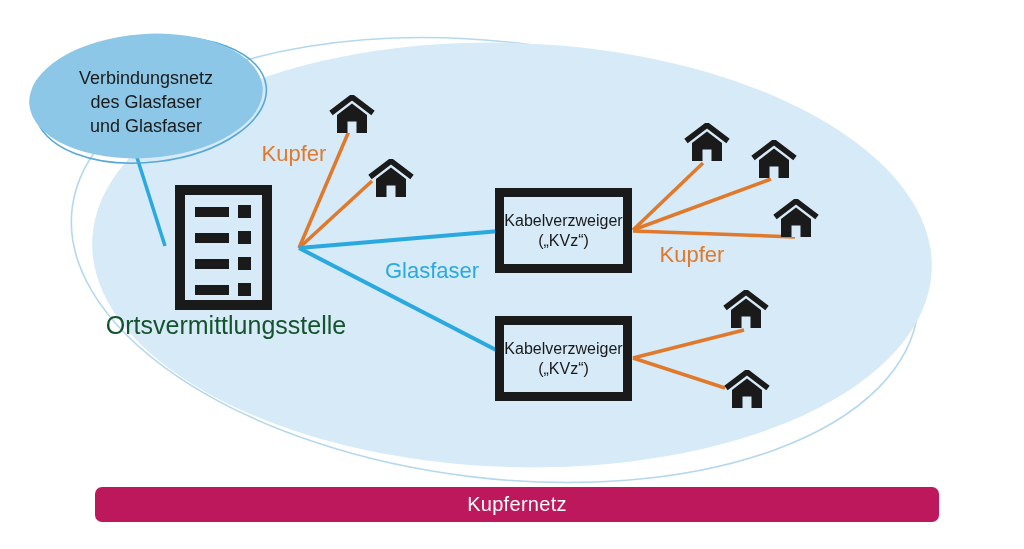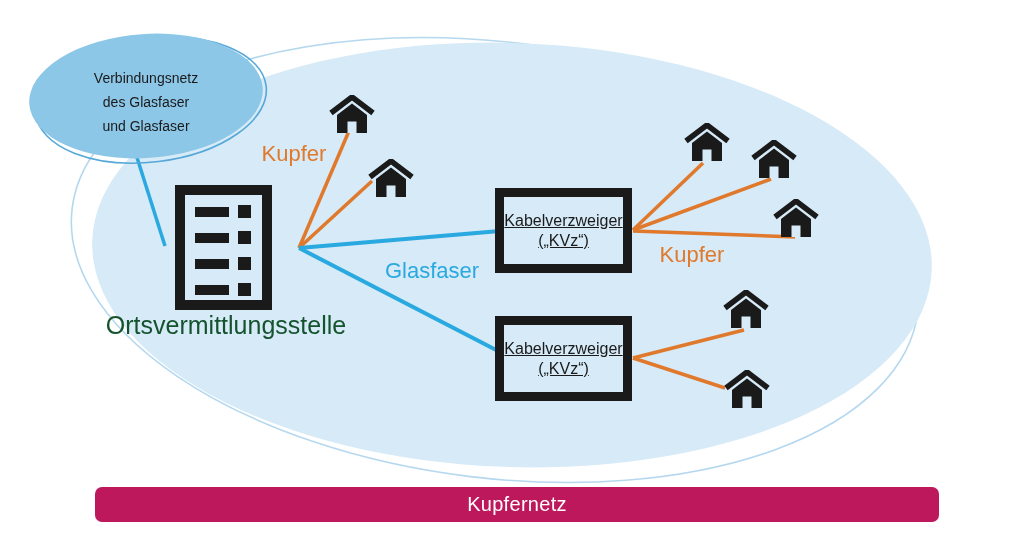--- a/index.html
+++ b/index.html
@@ -4,28 +4,28 @@
 <style>
   html,body{margin:0;padding:0;background:#ffffff;}
   .stage{
     position:relative;width:1024px;height:549px;overflow:hidden;background:#ffffff;
     font-family:"Liberation Sans","DejaVu Sans",sans-serif;color:#1a1a1a;
   }
   .stage svg.layer{position:absolute;left:0;top:0;}
   .abs{position:absolute;}
   .txt-center{text-align:center;}
   .cloud-text{
-    left:36px;top:66px;width:220px;font-size:14px;line-height:24px;color:#1a1a1a;text-align:center;
+    left:36px;top:66px;width:220px;font-size:18px;line-height:24px;color:#1a1a1a;text-align:center;
   }
   .ovst-label{
     left:95px;top:314px;width:262px;font-size:25px;line-height:22px;color:#14532d;
   }
   .kvz-label{
     width:137px;height:85px;display:flex;flex-direction:column;align-items:center;justify-content:center;
-    font-size:16px;line-height:20px;color:#1a1a1a;text-decoration:underline;
+    font-size:16px;line-height:20px;color:#1a1a1a;
   }
   .kvz1-label{left:495px;top:188px;}
   .kvz2-label{left:495px;top:316px;}
   .edge-label{font-size:22px;line-height:24px;font-weight:400;}
   .copper-label{color:#e0792b;}
   .fiber-label{color:#29a9e0;}
   .kupfer-top{left:246px;top:142px;width:96px;}
   .glasfaser{left:376px;top:259px;width:112px;text-align:center;}
   .kupfer-right{left:644px;top:243px;width:96px;}
   .footer-bar{

